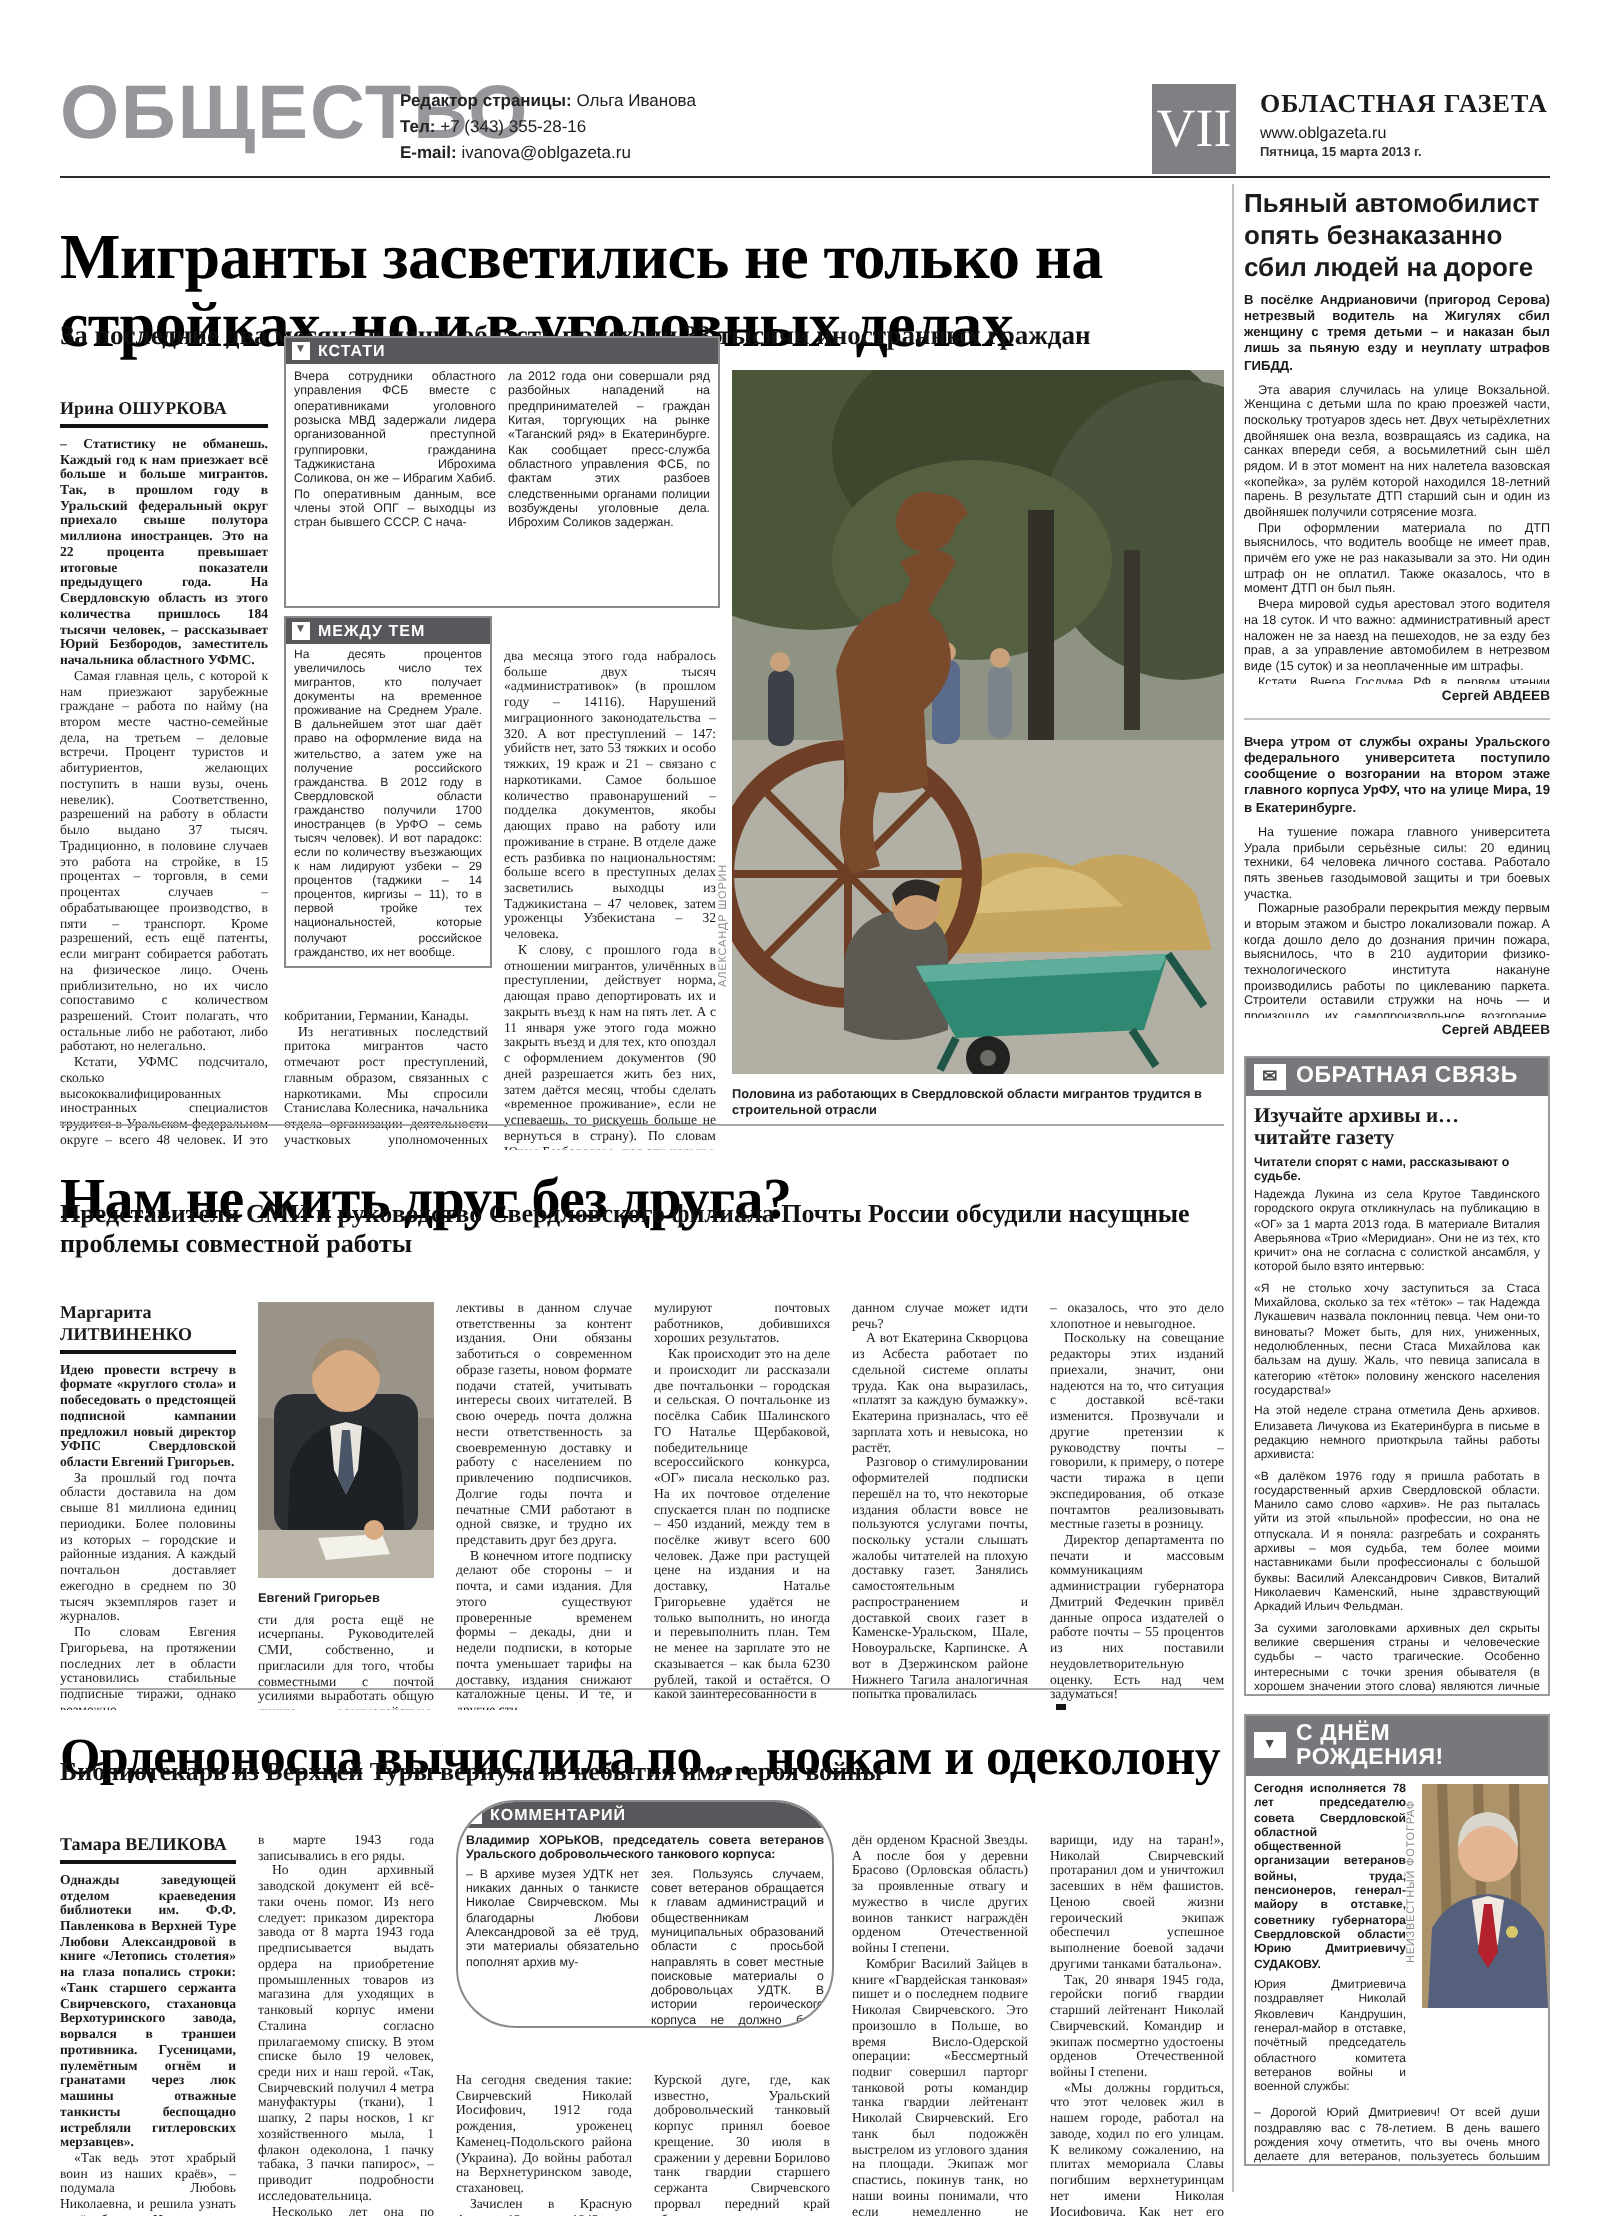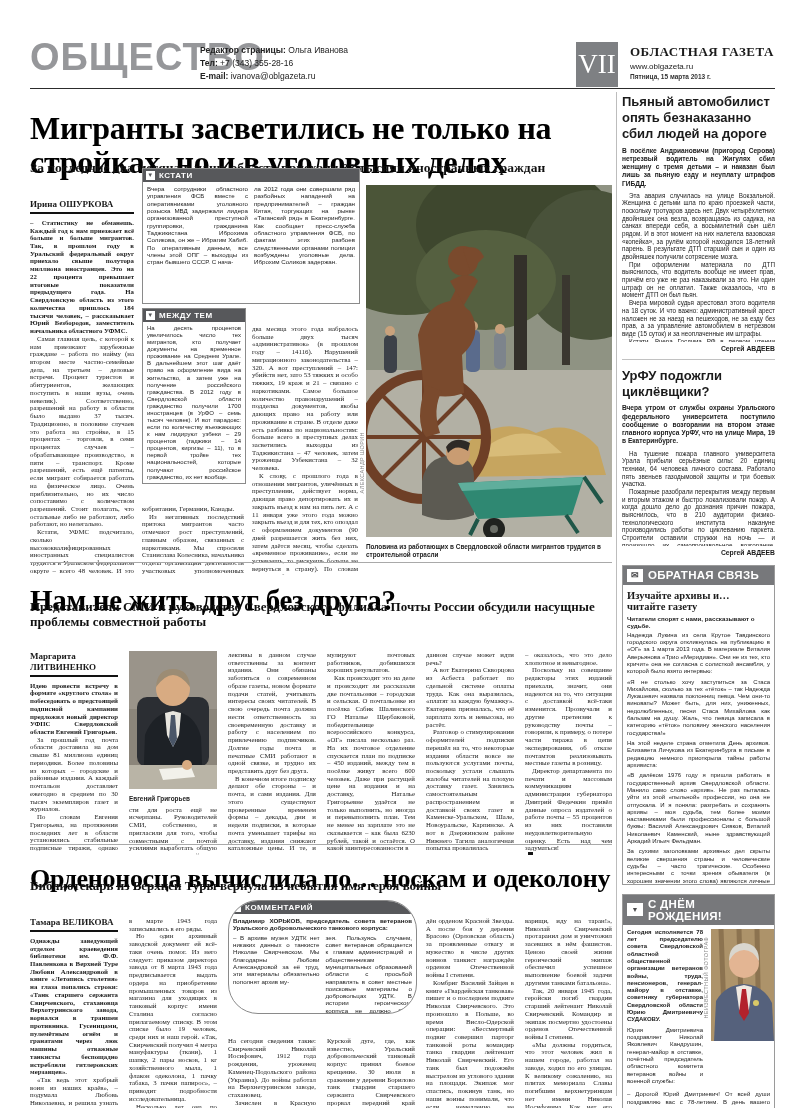--- a/index.html
+++ b/index.html
@@ -284,21 +284,20 @@
         <p class="sb-p">При оформлении материала по ДТП выяснилось, что водитель вообще не имеет прав, причём его уже не раз наказывали за это. Ни один штраф он не оплатил. Также оказалось, что в момент ДТП он был пьян.</p>
         <p class="sb-p">Вчера мировой судья арестовал этого водителя на 18 суток. И что важно: административный арест наложен не за наезд на пешеходов, не за езду без прав, а за управление автомобилем в нетрезвом виде (15 суток) и за неоплаченные им штрафы.</p>
         <p class="sb-p">Кстати. Вчера Госдума РФ в первом чтении приняла поправки в закон, устанавливающие размер штрафов за управление автомобилем в нетрезвом виде до 200 тысяч рублей. За сбитого насмерть человека пьяный водитель попадёт за решётку на срок до семи лет, если жертв больше — до девяти лет.</p>
       </div>
       <div class="sb-sig">Сергей АВДЕЕВ</div>
     </section>
 
     <div class="sb-rule"></div>
 
     <section>
-      <h2 class="sb-title">УрФУ подожгли циклёвщики?</h2>
       <p class="sb-lead">Вчера утром от службы охраны Уральского федерального университета поступило сообщение о возгорании на втором этаже главного корпуса УрФУ, что на улице Мира, 19 в Екатеринбурге.</p>
       <div class="sb-clip" style="height:96px;">
         <p class="sb-p">На тушение пожара главного университета Урала прибыли серьёзные силы: 20 единиц техники, 64 человека личного состава. Работало пять звеньев газодымовой защиты и три боевых участка.</p>
         <p class="sb-p">Пожарные разобрали перекрытия между первым и вторым этажом и быстро локализовали пожар. А когда дошло дело до дознания причин пожара, выяснилось, что в 210 аудитории физико-технологического института накануне производились работы по циклеванию паркета. Строители оставили стружки на ночь — и произошло их самопроизвольное возгорание. Сейчас виновников пожара ищут, чтобы привлечь к административной ответственности.</p>
       </div>
       <div class="sb-sig">Сергей АВДЕЕВ</div>
     </section>
 
     <section class="gray-box" style="height:318px;">
       <div class="gray-head">

